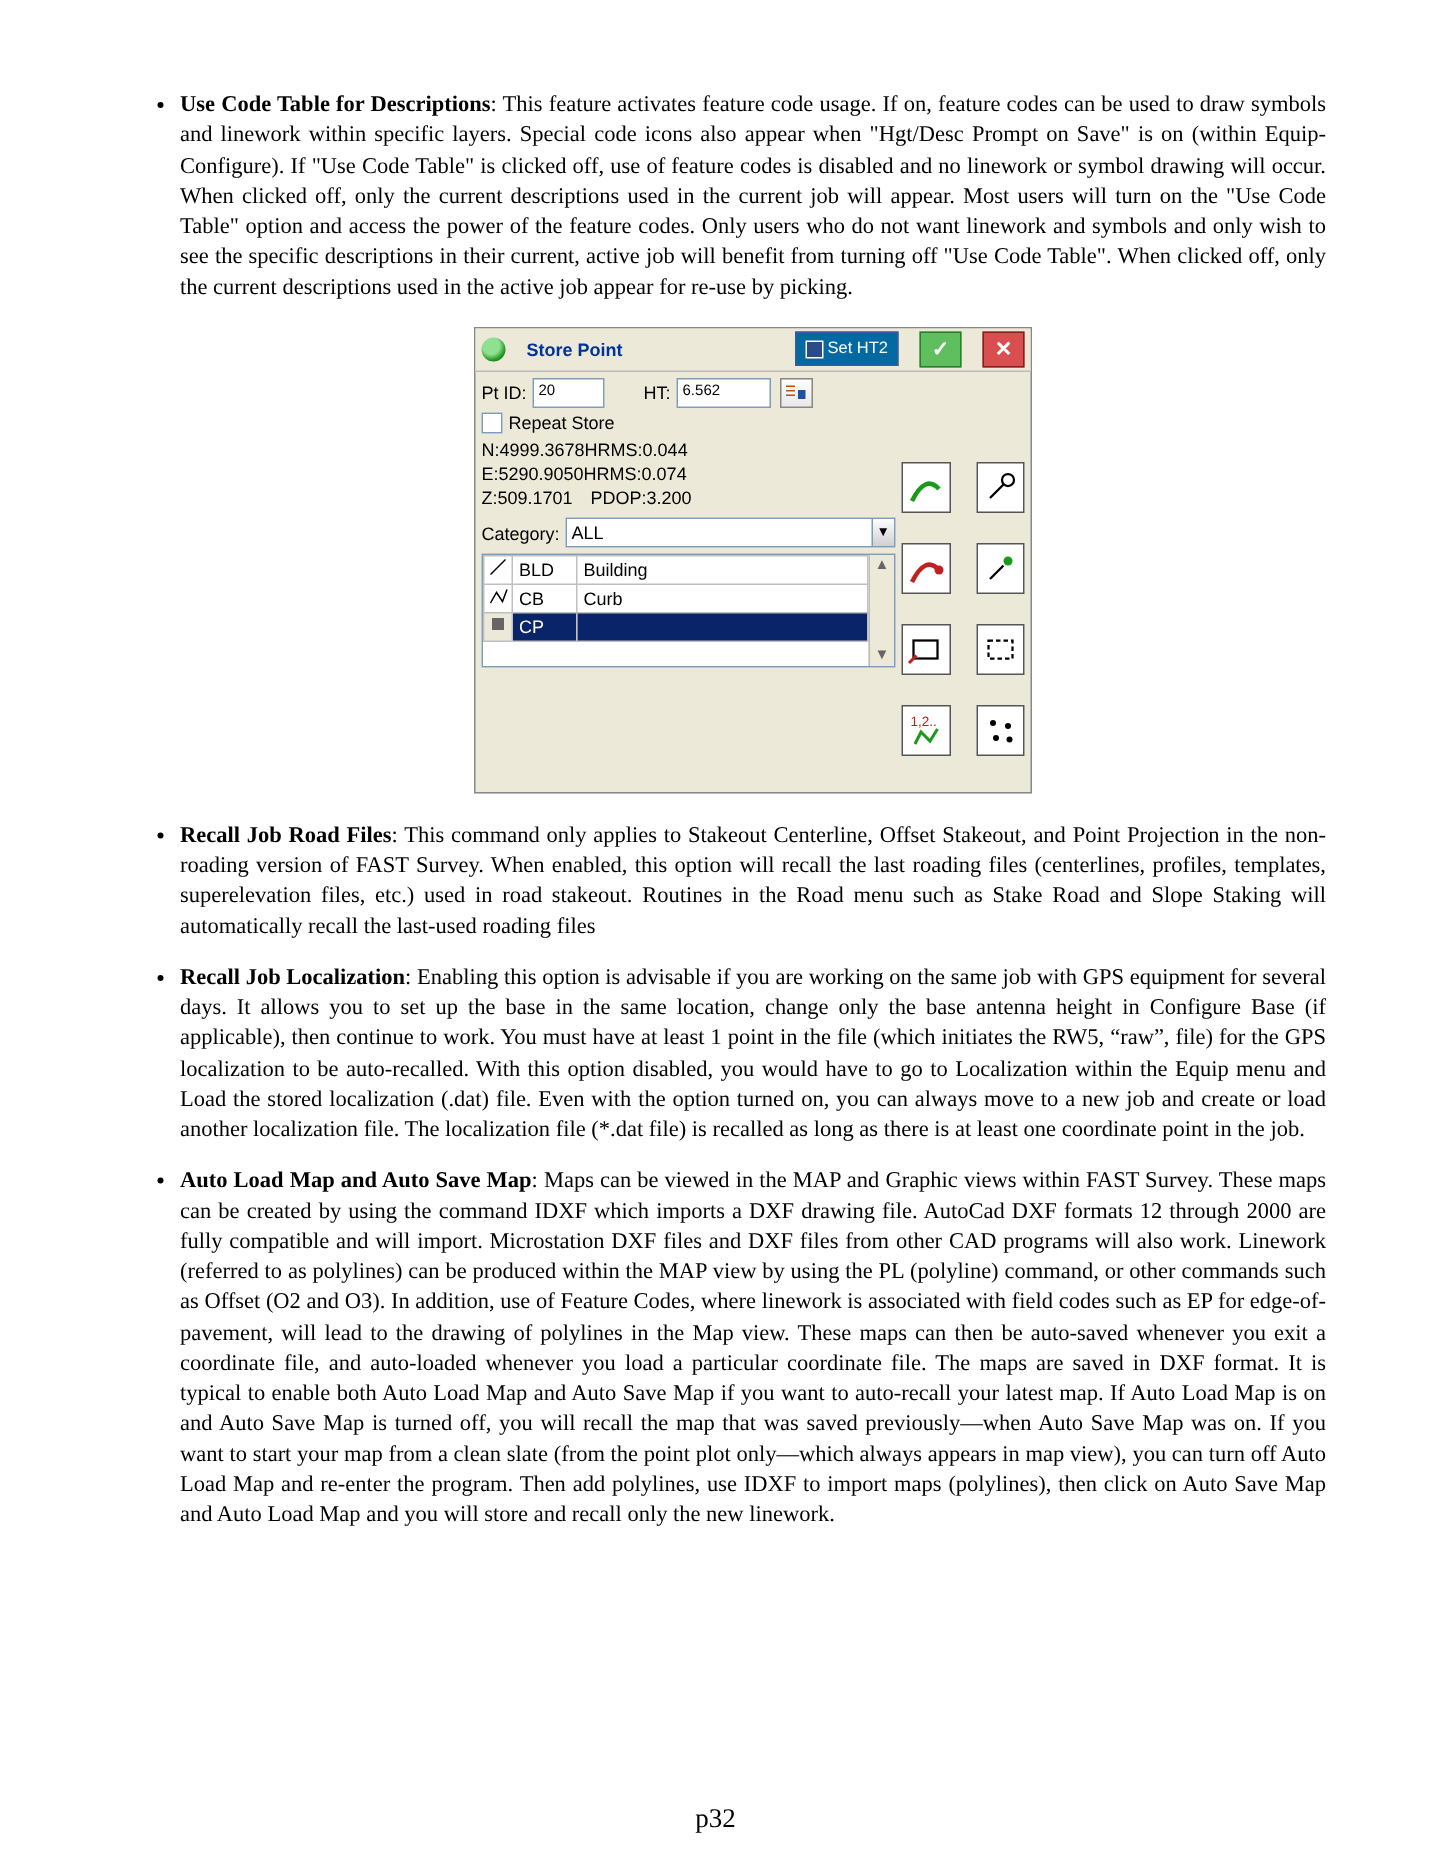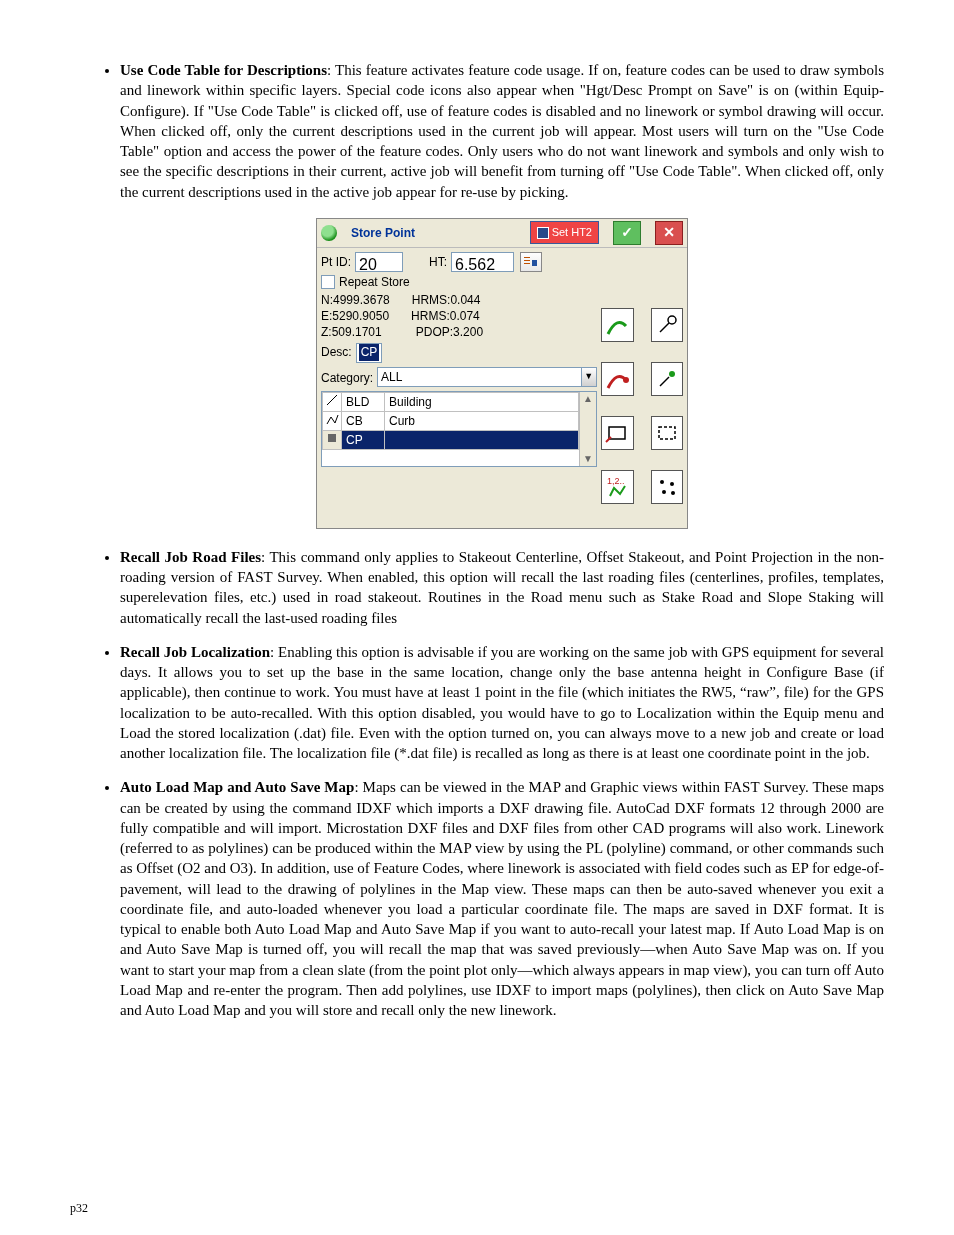--- a/index.html
+++ b/index.html
@@ -17,23 +17,23 @@
     list-style-type: disc;
     padding-left: 50px;
     margin: 0;
   }
   ul.bullets > li {
     margin-bottom: 14px;
     text-align: justify;
   }
   .bold { font-weight: bold; }
   .pagenum {
-    text-align: left;
+    text-align: center;
     margin-top: 180px;
-    font-size: 12px;
+    font-size: 18px;
   }
 
   
   .shot {
     width: 370px;
     margin: 16px auto 18px auto;
     border: 1px solid #888;
     font-family: Tahoma, Verdana, sans-serif;
     font-size: 12px;
     background: #ece9d8;
@@ -53,21 +53,21 @@
     border-radius: 50%;
     position: relative;
   }
   .titlebar .title {
     font-weight: bold;
     color: #003399;
     flex: 0 0 auto;
   }
   .titlebar .spacer { flex: 1 1 auto; }
   .ht2-btn {
-    background: #ef4444;
+    background: #0369a1;
     color: #fff;
     font-size: 11px;
     padding: 3px 6px;
     border: 1px solid #3a5a9a;
     display: flex; align-items: center; gap: 3px;
   }
   .ht2-btn .mini-disk {
     width: 10px; height: 10px;
     background: #2a4a8a;
     border: 1px solid #fff;
@@ -88,41 +88,41 @@
   .leftcol { flex: 1 1 auto; }
   .rightcol { width: 82px; padding-left: 4px; }
 
   .row { display: flex; align-items: center; margin-bottom: 2px; gap: 4px; }
   .lbl { white-space: nowrap; }
   .field {
     background: #fff;
     border: 1px solid #7f9db9;
     padding: 1px 3px;
     font-family: inherit;
-    font-size: 16px;
+    font-size: 10px;
     height: 16px;
   }
   .w40 { width: 40px; }
   .w55 { width: 55px; }
   .tool-icon {
     width: 20px; height: 18px;
     border: 1px solid #888;
     background: linear-gradient(#fefefe,#e8e8e8);
     display: inline-flex; align-items: center; justify-content: center;
     font-size: 10px;
     margin-left: 2px;
   }
   .chk {
     width: 12px; height: 12px;
     border: 1px solid #7f9db9;
     background: #fff;
     display: inline-block;
   }
   .coords { font-size: 12px; }
-  .coords .pair { display: flex; gap: 22px; }
+  .coords .pair { display: flex; }
   .coords .pair span { white-space: nowrap; }
 
   .desc-row { display: flex; align-items: center; gap: 4px; margin-top: 2px; }
   .desc-field {
     background: #fff;
     border: 1px solid #7f9db9;
     padding: 0 2px;
     height: 18px;
     display: inline-flex; align-items: center;
     flex: 0 0 auto;
@@ -244,26 +244,20 @@
             <div class="pair">
               <span>E:5290.9050</span>
               <span>HRMS:0.074</span>
             </div>
             <div class="pair">
               <span style="padding-right:12px;">Z:509.1701</span>
               <span>PDOP:3.200</span>
             </div>
           </div>
 
-          <div class="desc-row">
-            <span class="lbl">Desc:</span>
-            <span class="desc-field">
-              <span class="sel">CP</span>
-            </span>
-          </div>
 
           <div class="cat-row">
             <span class="lbl">Category:</span>
             <div class="combo">
               <input readonly="" value="ALL" style="">
               <span class="arrow">▼</span>
             </div>
           </div>
 
           <div class="codelist">

